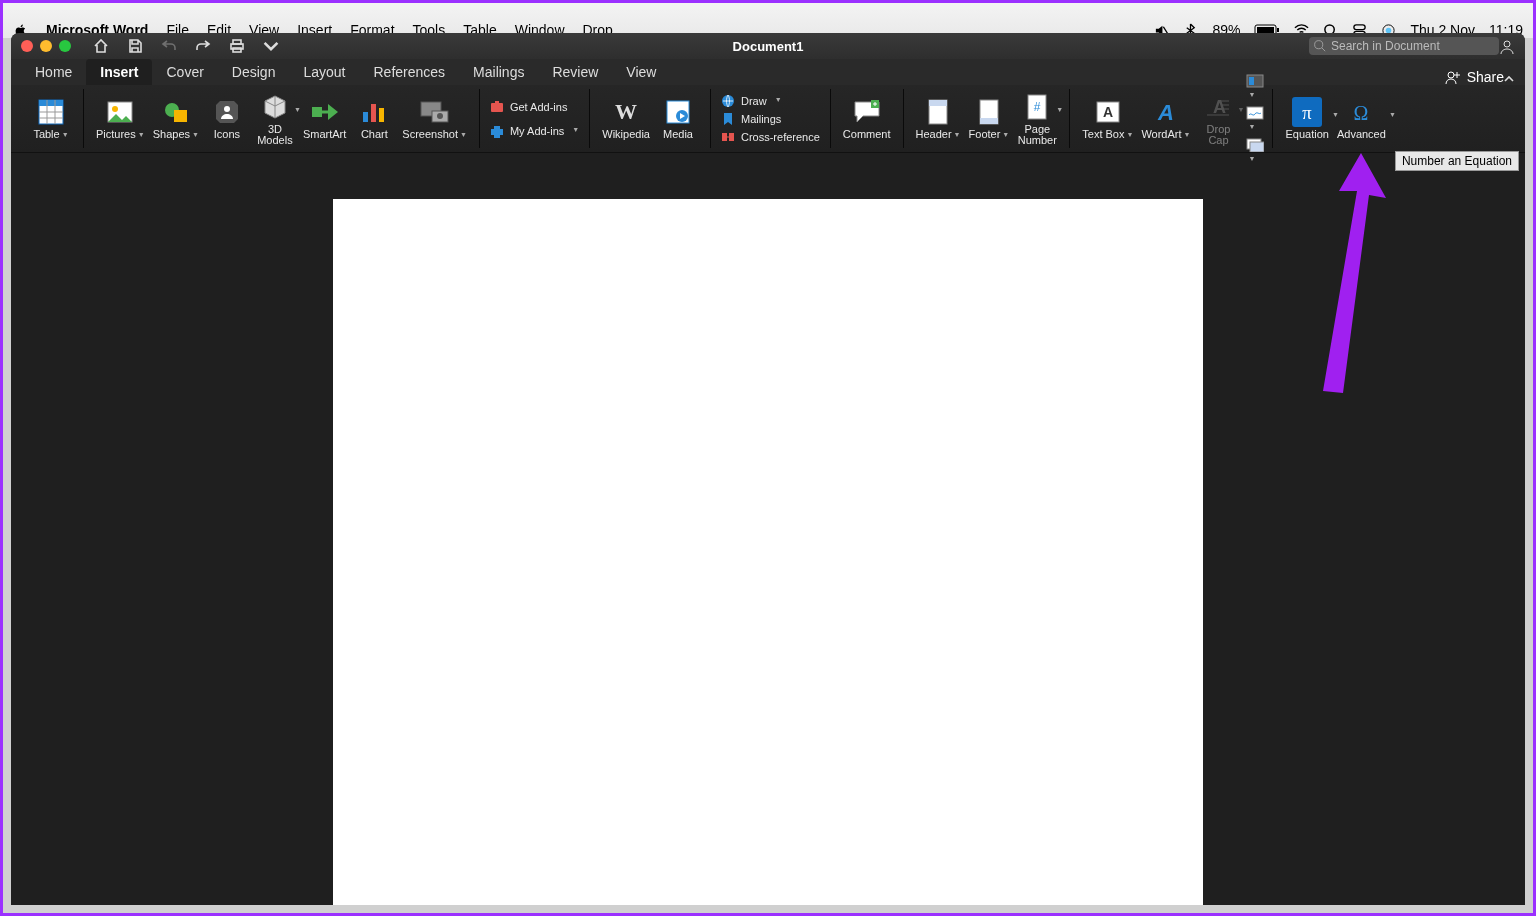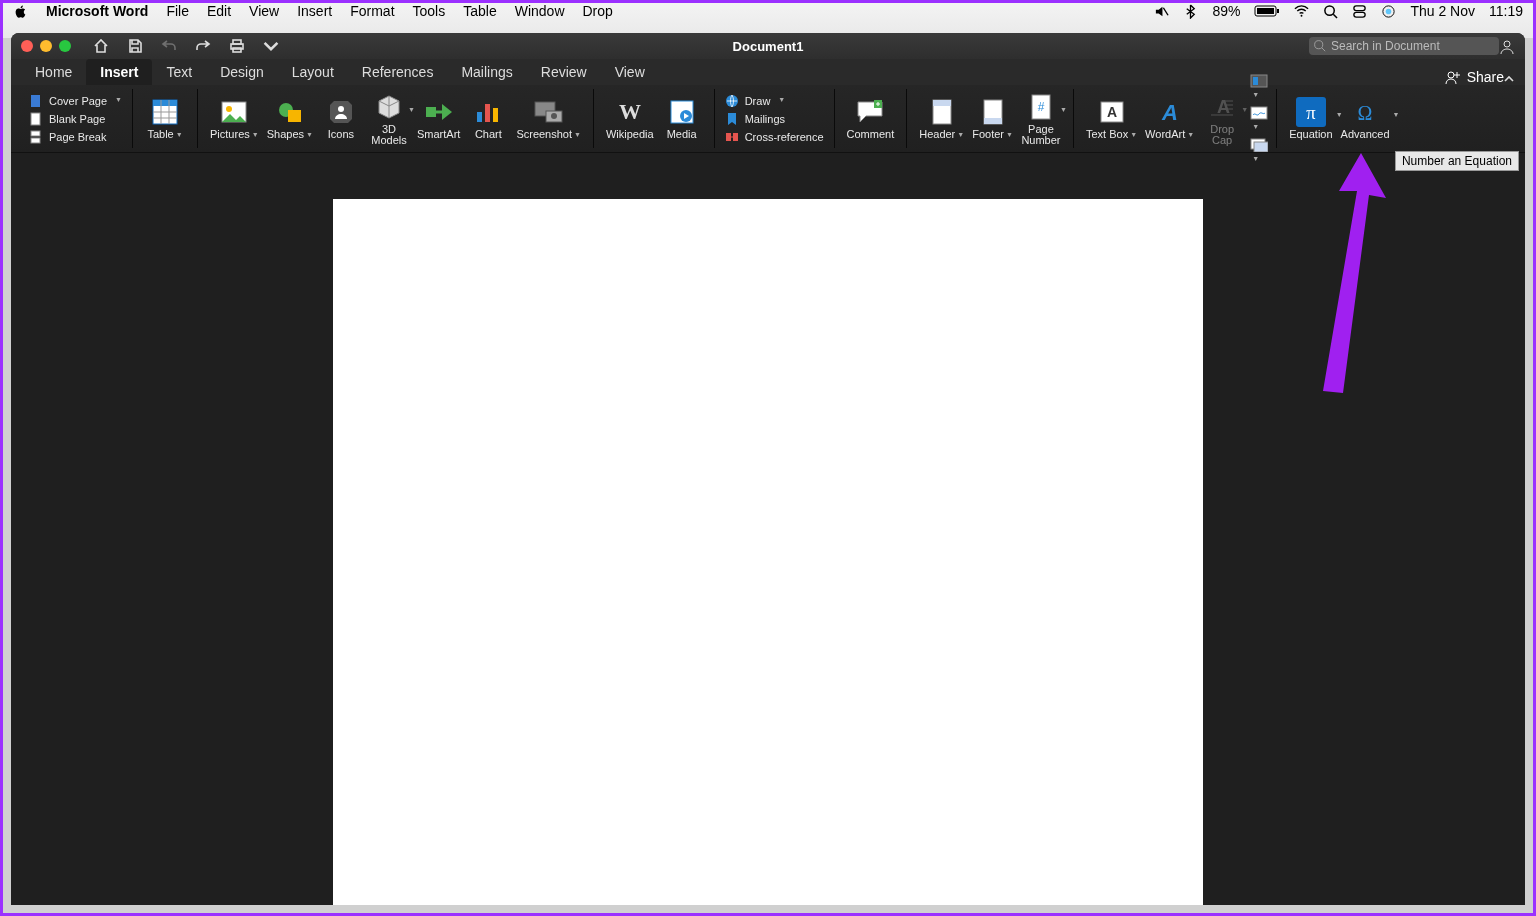--- a/index.html
+++ b/index.html
@@ -1,19 +1,19 @@
 <!DOCTYPE html>
 <html><head>
 <meta charset="utf-8">
 <style>
 html,body{margin:0;padding:0;width:1536px;height:916px;overflow:hidden;font-family:-apple-system,Helvetica,Arial,sans-serif;background:#d0d0d0}
 *{box-sizing:border-box}
 .screen{width:1536px;height:916px;border:3px solid #9b30ff;background:#d0d0d0;position:relative}
 
-.menubar{height:35px;background:linear-gradient(#f3f3f3,#e9e9e9);display:flex;align-items:flex-start;font-size:14px;color:#000;padding:0 10px}
+.menubar{height:35px;background:linear-gradient(#f3f3f3,#e9e9e9);display:flex;align-items:flex-end;font-size:14px;color:#000;padding:0 10px}
 .menubar .left{display:flex;align-items:center;gap:18px}
 .menubar .boldapp{font-weight:700}
 .menubar .right{margin-left:auto;display:flex;align-items:center;gap:14px}
 .menubar .right span,.menubar .right svg{color:#000}
 
 .window{position:absolute;top:30px;left:8px;right:8px;bottom:8px;background:#1f1f1f;border-radius:8px 8px 0 0;overflow:hidden}
 .titlebar{height:26px;background:linear-gradient(#3a3a3a,#2e2e2e);display:flex;align-items:center;color:#e9e9e9;font-size:13px;position:relative}
 .traffic{display:flex;gap:7px;margin-left:10px}
 .dot{width:12px;height:12px;border-radius:50%}
 .red{background:#ff5f57}.yel{background:#febc2e}.grn{background:#28c840}
@@ -182,21 +182,21 @@
               <circle cx="8" cy="5" r="3" stroke="#ddd" fill="none"></circle>
               <path d="M2 15c0-3 3-5 6-5s6 2 6 5" stroke="#ddd" fill="none"></path>
             </svg>
           </span>
       </div>
     </div>
 
     <div class="ribtabs">
       <div class="tab">Home</div>
       <div class="tab active">Insert</div>
-      <div class="tab">Text</div>
+      <div class="tab">Cover</div>
       <div class="tab">Design</div>
       <div class="tab">Layout</div>
       <div class="tab">References</div>
       <div class="tab">Mailings</div>
       <div class="tab">Review</div>
       <div class="tab">View</div>
       <div class="spacer"></div>
       <div class="share">
         <svg width="16" height="16" viewBox="0 0 16 16">
             <circle cx="6" cy="6" r="3" stroke="#fff" fill="none"></circle>
@@ -207,44 +207,20 @@
       </div>
       <span class="collapse">
           <svg width="12" height="12" viewBox="0 0 12 12">
             <path d="M2 8l4-4 4 4" stroke="#ddd" fill="none" stroke-width="1.6"></path>
           </svg>
         </span>
     </div>
 
     <div class="ribbon">
 
-      <div class="group">
-        <div class="vstack">
-          <div class="smallbtn">
-              <svg viewBox="0 0 14 14">
-                <rect x="2" y="1" width="9" height="12" fill="#3a7bd5"></rect>
-              </svg>
-              <span>Cover Page</span>
-              <span class="dd">▼</span>
-            </div>
-          <div class="smallbtn">
-              <svg viewBox="0 0 14 14">
-                <rect x="2" y="1" width="9" height="12" fill="#fff" stroke="#888"></rect>
-              </svg>
-              <span>Blank Page</span>
-            </div>
-          <div class="smallbtn">
-              <svg viewBox="0 0 14 14">
-                <rect x="2" y="1" width="9" height="5" fill="#fff" stroke="#888"></rect>
-                <rect x="2" y="8" width="9" height="5" fill="#fff" stroke="#888"></rect>
-              </svg>
-              <span>Page Break</span>
-            </div>
-        </div>
-      </div>
 
       <div class="group">
         <div class="bigbtn">
           <div class="ico">
               <svg width="28" height="28" viewBox="0 0 28 28">
                 <rect x="2" y="2" width="24" height="24" fill="#fff" stroke="#0f6bbf"></rect>
                 <rect x="2" y="2" width="24" height="6" fill="#2b8bd8"></rect>
                 <line x1="10" y1="2" x2="10" y2="26" stroke="#999"></line>
                 <line x1="18" y1="2" x2="18" y2="26" stroke="#999"></line>
                 <line x1="2" y1="14" x2="26" y2="14" stroke="#999"></line>
@@ -321,20 +297,38 @@
               <svg width="30" height="22" viewBox="0 0 30 22">
                 <rect x="1" y="1" width="20" height="14" fill="#888" stroke="#555"></rect>
                 <rect x="12" y="10" width="16" height="11" fill="#aaa" stroke="#555"></rect>
                 <circle cx="20" cy="15" r="3" fill="#555"></circle>
               </svg>
             </div>
             <div class="lbl"><span>Screenshot</span><span class="dd">▼</span></div>
           </div>
       </div>
 
+      <div class="group">
+        <div class="vstack" style="gap:8px">
+          <div class="smallbtn">
+              <svg viewBox="0 0 14 14">
+                <rect x="1" y="3" width="12" height="9" fill="#e5554f" rx="1"></rect>
+                <rect x="5" y="1" width="4" height="3" fill="#e5554f"></rect>
+              </svg>
+              <span>Get Add-ins</span>
+            </div>
+          <div class="smallbtn">
+              <svg viewBox="0 0 14 14">
+                <path d="M4 2h6v3h3v6h-3v3H4v-3H1V5h3z" fill="#2b8bd8"></path>
+              </svg>
+              <span>My Add-ins</span>
+              <span class="dd">▼</span>
+            </div>
+        </div>
+      </div>
 
       <div class="group">
         <div class="bigbtn">
             <div class="ico">
               <svg width="30" height="22" viewBox="0 0 30 22">
                 <text x="15" y="18" font-size="22" font-family="Georgia,serif" text-anchor="middle" fill="#ddd" font-weight="bold">W</text>
               </svg>
             </div>
             <div class="lbl"><span>Wikipedia</span></div>
           </div>

